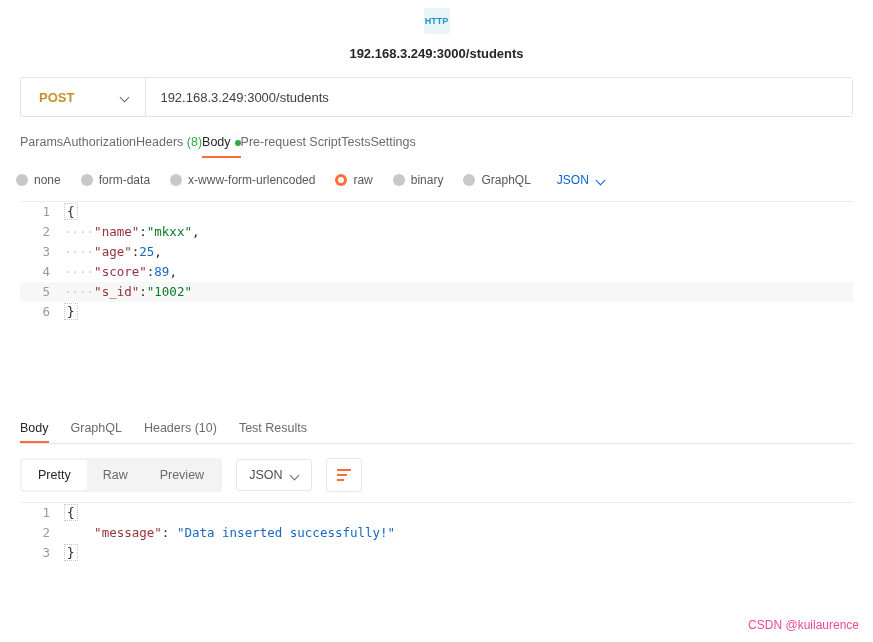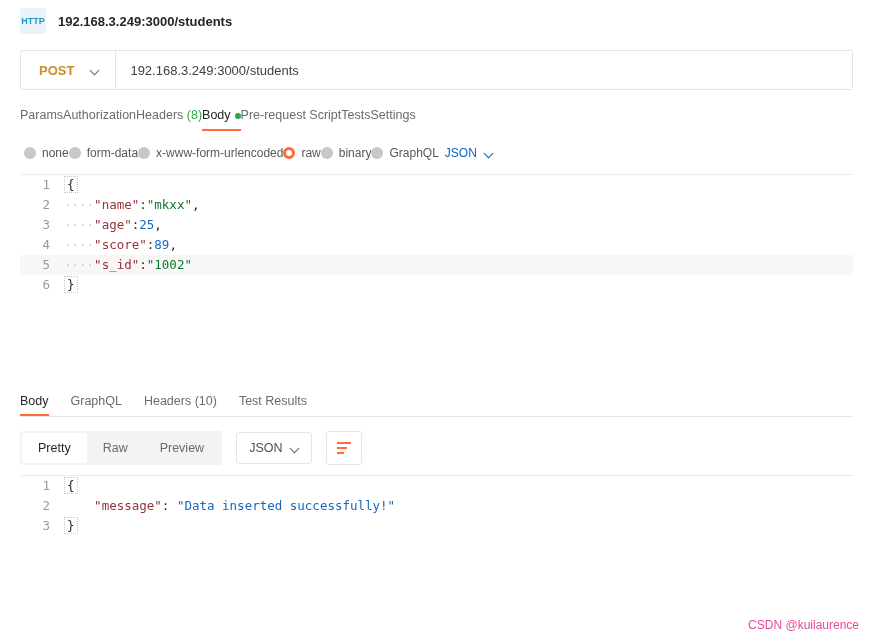--- a/index.html
+++ b/index.html
@@ -1,31 +1,31 @@
 <!DOCTYPE html>
 <html><head>
 <meta charset="utf-8">
 <style>
   * { box-sizing: border-box; margin: 0; padding: 0; }
   body { font-family: -apple-system, BlinkMacSystemFont, "Segoe UI", Arial, sans-serif; font-size: 12px; color: #505050; background: #fff; width: 873px; height: 642px; overflow: hidden; position: relative; }
-  .header-row { display: flex; align-items: center; padding: 8px 20px 10px 20px; gap: 12px; }
+  .header-row { display: flex; align-items: center; padding: 8px 20px 10px 20px; gap: 12px; flex-direction: column; }
   .icon-box { width: 26px; height: 26px; background: #e8f4f8; border-radius: 3px; display: flex; align-items: center; justify-content: center; font-size: 9px; font-weight: 700; color: #2196c4; }
   .title-text { font-size: 13px; color: #262626; font-weight: 600; }
   .req-row { display: flex; margin: 6px 20px 0 20px; border: 1px solid #e3e3e3; border-radius: 3px; height: 40px; align-items: stretch; }
-  .method-select { display: flex; align-items: center; gap: 16px; padding: 0 16px 0 18px; border-right: 1px solid #e3e3e3; color: #c79028; font-weight: 600; font-size: 13px; cursor: pointer; }
+  .method-select { display: flex; align-items: center; gap: 46px; padding: 0 16px 0 18px; border-right: 1px solid #e3e3e3; color: #c79028; font-weight: 600; font-size: 13px; cursor: pointer; }
   .chev-down { width: 9px; height: 9px; position: relative; }
   .chev-down::before { content:""; position:absolute; left:1px; top:1px; width:6px; height:6px; border-right:1.5px solid #6b6b6b; border-bottom:1.5px solid #6b6b6b; transform: rotate(45deg); }
   .url-input { flex: 1; border: none; outline: none; padding: 0 14px; font-size: 13px; color: #404040; }
   .tabs-row { display: flex; padding: 18px 20px 0 20px; font-size: 12.5px; color: #6b6b6b; border-bottom: 1px solid #fff; }
   .tab { padding-bottom: 9px; cursor: pointer; position: relative; }
   .tab.active { color: #262626; }
   .tab.active::after { content:""; position:absolute; left:0; right:0; bottom:0; height:2px; background:#ff6c37; }
   .green-count { color: #2ea843; }
   .green-dot::after { content:""; display:inline-block; width:6px; height:6px; background:#2ea843; border-radius:50%; margin-left:4px; vertical-align:middle; }
-  .body-types { display:flex; align-items:center; padding: 14px 20px 14px 24px; font-size: 12px; color:#585858; }
+  .body-types { display:flex; align-items:center; gap: 20px; padding: 14px 20px 14px 16px; font-size: 12px; color:#585858; }
   .radio-opt { display:flex; align-items:center; gap:6px; cursor:pointer; }
   .radio-circle { width:12px; height:12px; border-radius:50%; background:#c8c8c8; position:relative; }
   .radio-opt.selected .radio-circle { background:#ff6c37; }
   .radio-opt.selected .radio-circle::after { content:""; position:absolute; left:3px; top:3px; width:6px; height:6px; border-radius:50%; background:#fff; }
   .fmt-select { color:#0265d2; font-weight:500; display:flex; align-items:center; gap:7px; cursor:pointer; margin-left:6px; }
   .fmt-select .chev-down::before { border-color:#0265d2; }
   .editor { margin: 0 20px 0 20px; border-top: 1px solid #ececec; min-height: 180px; font-family: Consolas, Menlo, monospace; font-size: 12.5px; }
   .line { display:flex; align-items:flex-start; }
   .ln { width:44px; text-align:right; padding-right:14px; color:#9a9a9a; user-select:none; flex-shrink:0; line-height:20px; }
   .code { white-space: pre; line-height:20px; }

